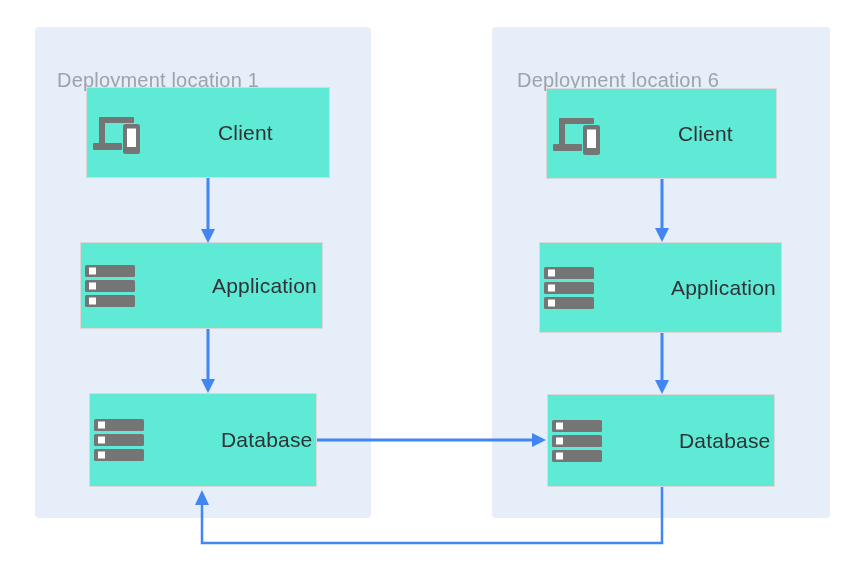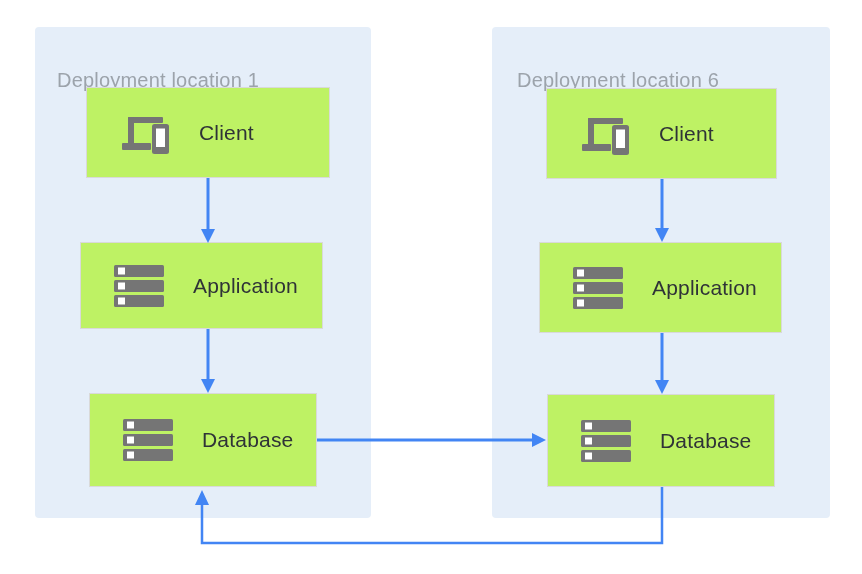--- a/index.html
+++ b/index.html
@@ -20,22 +20,22 @@
   .canvas{position:absolute;left:0;top:0;width:862px;height:574px;}
   .panel{
     position:absolute;background:var(--panel-fill);border-radius:4px;
   }
   .panel-label{
     position:absolute;left:22px;top:40px;
     font-size:20px;line-height:26px;color:var(--panel-label);
     white-space:nowrap;letter-spacing:0.2px;
   }
   .node{
-    position:absolute;background:#bef264;border:1px solid var(--node-border);
-    display:flex;align-items:center;padding-left:32px;
+    position:absolute;background:#5eead4;border:1px solid var(--node-border);
+    display:flex;align-items:center;padding-left:3px;gap:48px;
   }
   .icon{width:52px;display:flex;justify-content:center;align-items:center;flex:0 0 52px;}
   .icon svg rect{fill:var(--icon-gray);}
   .icon svg rect.white{fill:#ffffff;}
   .node-label{
     margin-left:28px;font-size:21px;color:var(--node-text);
     white-space:nowrap;letter-spacing:0.2px;
   }
   svg.edges{position:absolute;left:0;top:0;pointer-events:none;}
   .edge-line{stroke:var(--accent);fill:none;}

